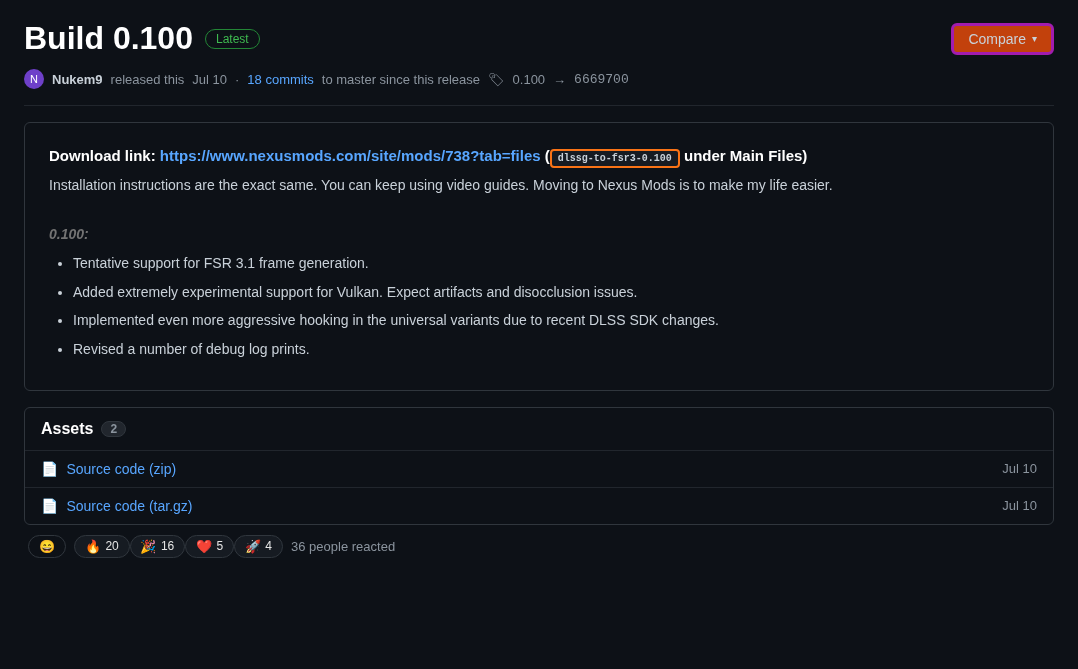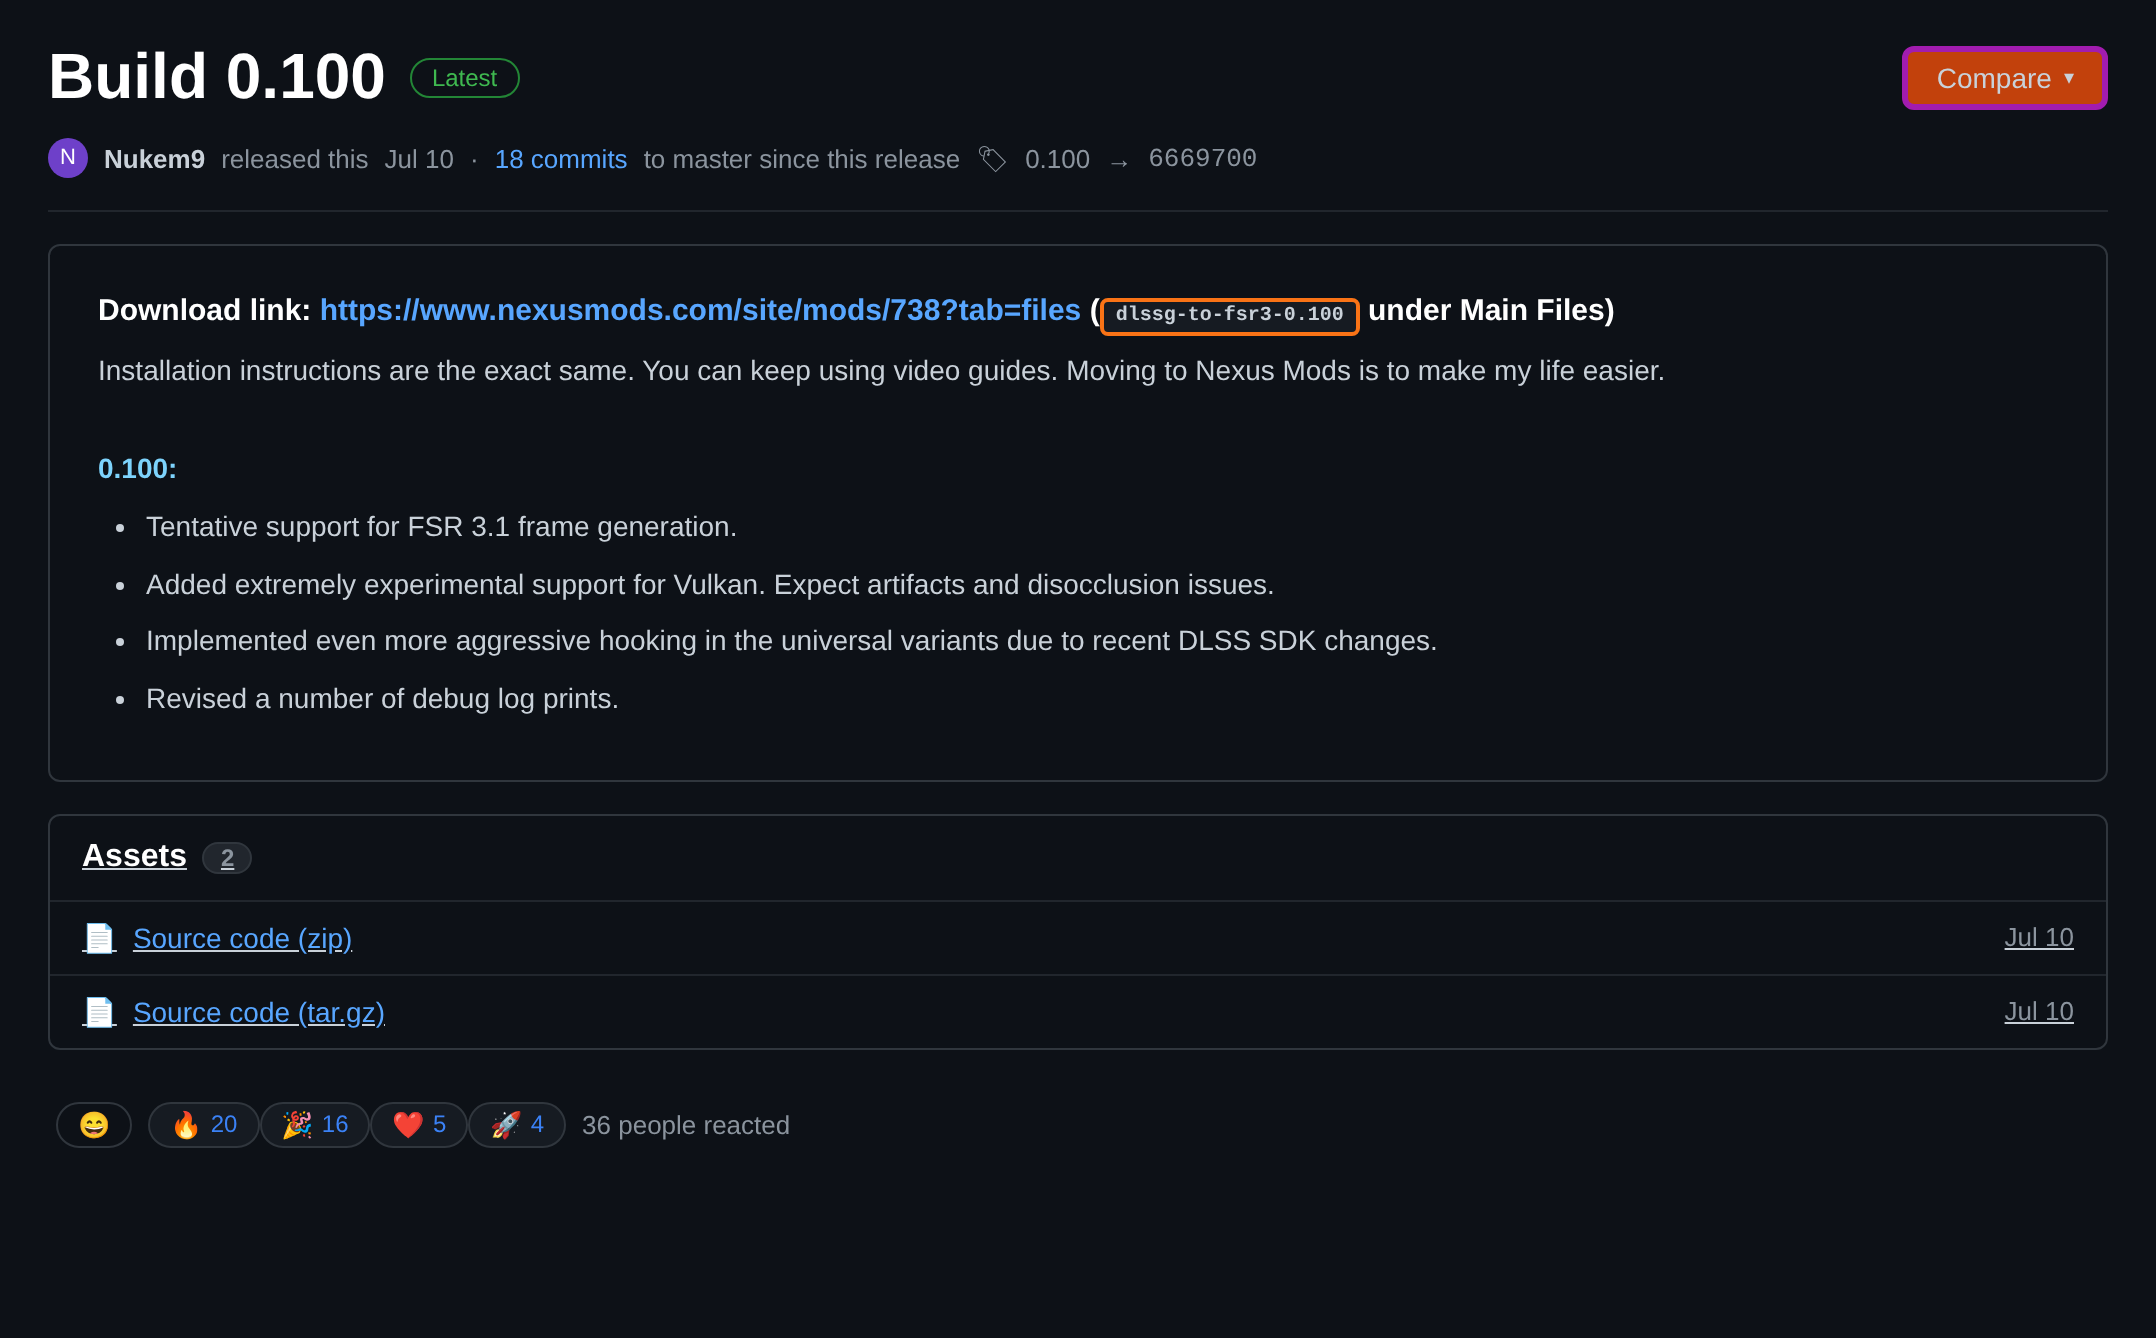--- a/index.html
+++ b/index.html
@@ -134,40 +134,39 @@
       padding: 2px 6px;
       font-size: 10px;
       color: #c9d1d9;
     }
     .install-note {
       color: #c9d1d9;
       margin-bottom: 30px;
       line-height: 1.6;
     }
     .version-label {
-      color: #7dd3fc;
+      color: #737373;
       margin-bottom: 10px;
       font-weight: 600;
+      font-style: italic;
     }
     .bullet-list {
       padding-left: 24px;
     }
     .bullet-list li {
       margin-bottom: 6px;
       line-height: 1.6;
       color: #c9d1d9;
     }
 
     
     .assets-section {
       border: 1px solid #30363d;
       border-radius: 6px;
-      margin-bottom: 16px;
       background: #0d1117;
-      text-decoration: underline;
     }
     .assets-header {
       display: flex;
       align-items: center;
       gap: 8px;
       padding: 12px 16px;
       border-bottom: 1px solid #21262d;
     }
     .assets-header-title {
       font-size: 16px;
@@ -228,21 +227,21 @@
       font-size: 13px;
       color: #c9d1d9;
       cursor: pointer;
     }
     .reaction-btn.smiley {
       background: transparent;
       border: 1px solid #30363d;
     }
     .reaction-count {
       font-size: 12px;
-      color: #3b82f6;
+      color: #e5e5e5;
     }
     .reactions-summary {
       color: #8b949e;
       font-size: 13px;
       text-align: right;
     }
   </style>
 </head>
 <body>
 

